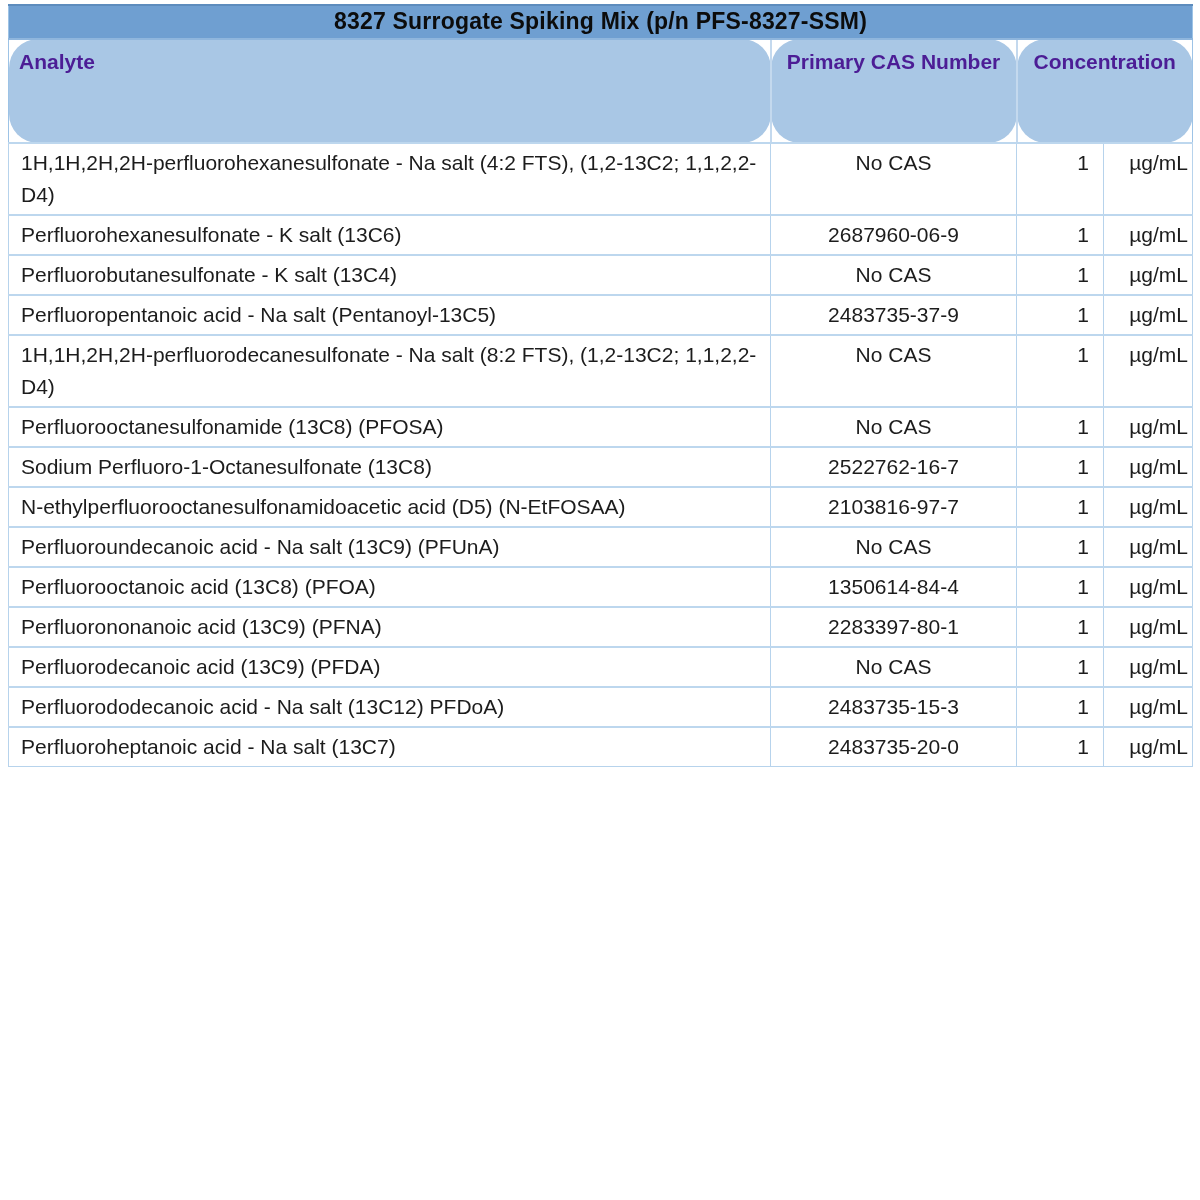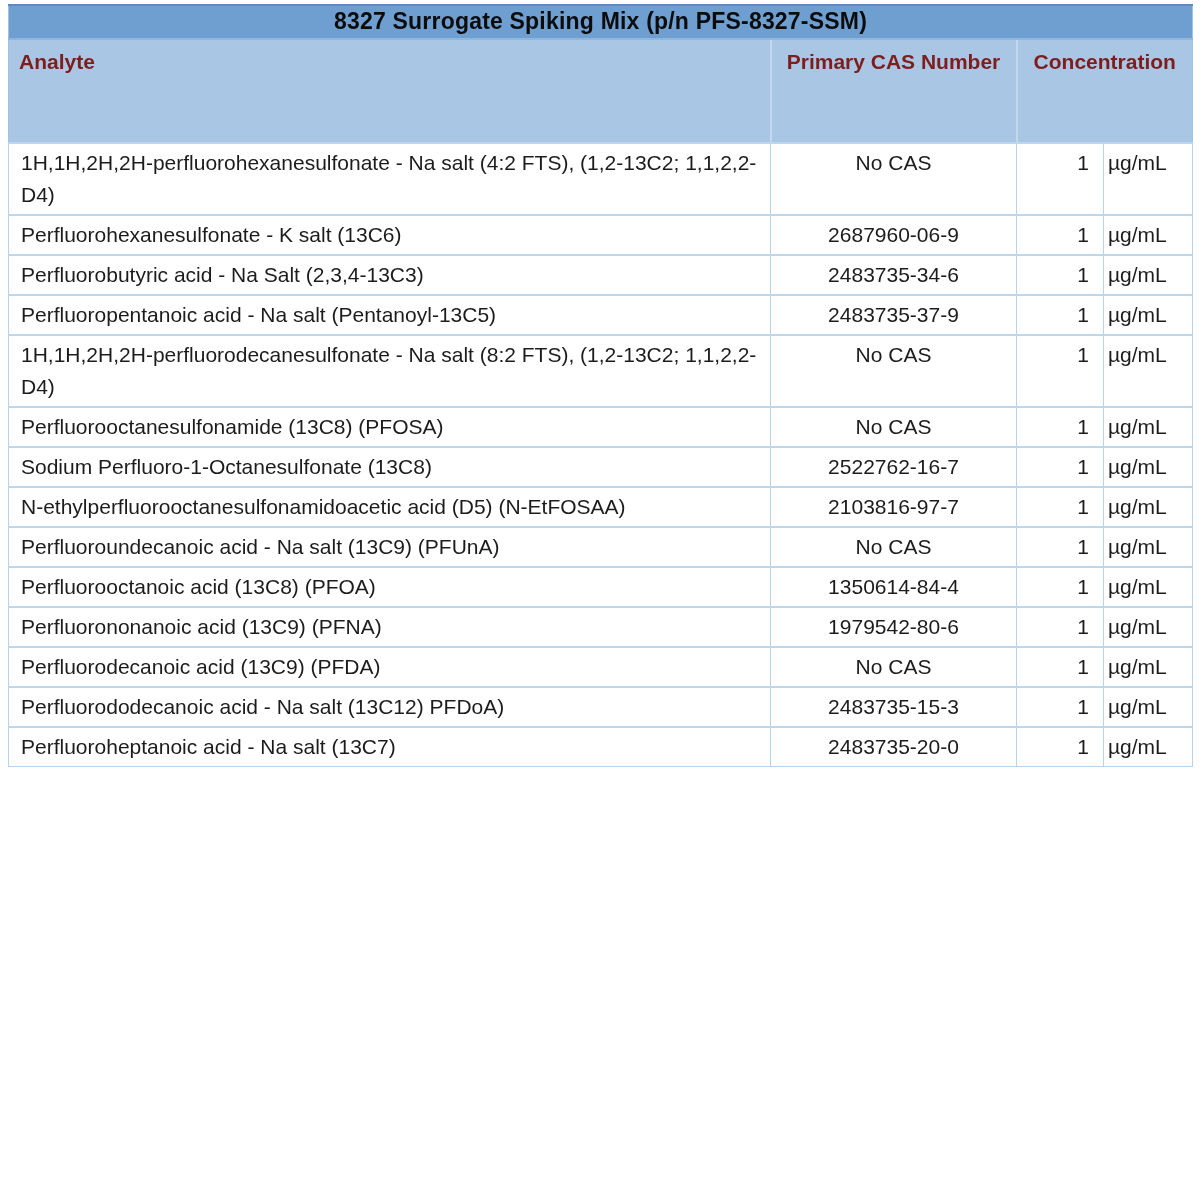--- a/index.html
+++ b/index.html
@@ -38,28 +38,29 @@
     font-weight: bold;
     font-size: 23px;
     text-align: center;
     padding: 2px 4px 3px 4px;
     letter-spacing: 0.2px;
   }
 
   
   tr.head th {
     background: #a9c7e5;
-    color: #7f1d1d;
+    color: #4c1d95;
     font-weight: bold;
     font-size: 21px;
     vertical-align: top;
     padding: 10px 10px 6px 10px;
     height: 86px;
     border-left: 2px solid #c4d9ee;
     border-bottom: 2px solid #bdd7ee;
+    border-radius: 29px;
   }
   tr.head th:first-child { border-left: none; }
   th.h-analyte { text-align: left; }
   th.h-cas     { text-align: center; }
   th.h-conc    { text-align: center; }
 
   
   tbody td {
     background: #ffffff;
     color: #1c1c1c;
@@ -67,21 +68,21 @@
     line-height: 32px;
     vertical-align: top;
     padding: 3px 10px 3px 10px;
     border: 1px solid #b7d3ec;
     border-top: 2px solid #bdd7ee;
   }
   tbody tr:first-child td { border-top: none; margin-top: 34px; }
   td.analyte { text-align: left; padding-left: 12px; }
   td.cas     { text-align: center; }
   td.val     { text-align: right; padding-right: 14px; }
-  td.unit    { text-align: left; padding-left: 4px; padding-right: 4px; }
+  td.unit    { text-align: right; padding-left: 4px; padding-right: 4px; }
 </style>
 </head>
 <body>
 
 <div class="page">
   <table class="spec">
     <colgroup>
       <col class="c-analyte">
       <col class="c-cas">
       <col class="c-val">
@@ -105,22 +106,22 @@
           <td class="val">1</td>
           <td class="unit">µg/mL</td>
         </tr>
         <tr>
           <td class="analyte">Perfluorohexanesulfonate - K salt (13C6)</td>
           <td class="cas">2687960-06-9</td>
           <td class="val">1</td>
           <td class="unit">µg/mL</td>
         </tr>
         <tr>
-          <td class="analyte">Perfluorobutyric acid - Na Salt (2,3,4-13C3)</td>
-          <td class="cas">2483735-34-6</td>
+          <td class="analyte">Perfluorobutanesulfonate - K salt (13C4)</td>
+          <td class="cas">No CAS</td>
           <td class="val">1</td>
           <td class="unit">µg/mL</td>
         </tr>
         <tr>
           <td class="analyte">Perfluoropentanoic acid - Na salt (Pentanoyl-13C5)</td>
           <td class="cas">2483735-37-9</td>
           <td class="val">1</td>
           <td class="unit">µg/mL</td>
         </tr>
         <tr>
@@ -154,21 +155,21 @@
           <td class="unit">µg/mL</td>
         </tr>
         <tr>
           <td class="analyte">Perfluorooctanoic acid (13C8) (PFOA)</td>
           <td class="cas">1350614-84-4</td>
           <td class="val">1</td>
           <td class="unit">µg/mL</td>
         </tr>
         <tr>
           <td class="analyte">Perfluorononanoic acid (13C9) (PFNA)</td>
-          <td class="cas">1979542-80-6</td>
+          <td class="cas">2283397-80-1</td>
           <td class="val">1</td>
           <td class="unit">µg/mL</td>
         </tr>
         <tr>
           <td class="analyte">Perfluorodecanoic acid (13C9) (PFDA)</td>
           <td class="cas">No CAS</td>
           <td class="val">1</td>
           <td class="unit">µg/mL</td>
         </tr>
         <tr>

